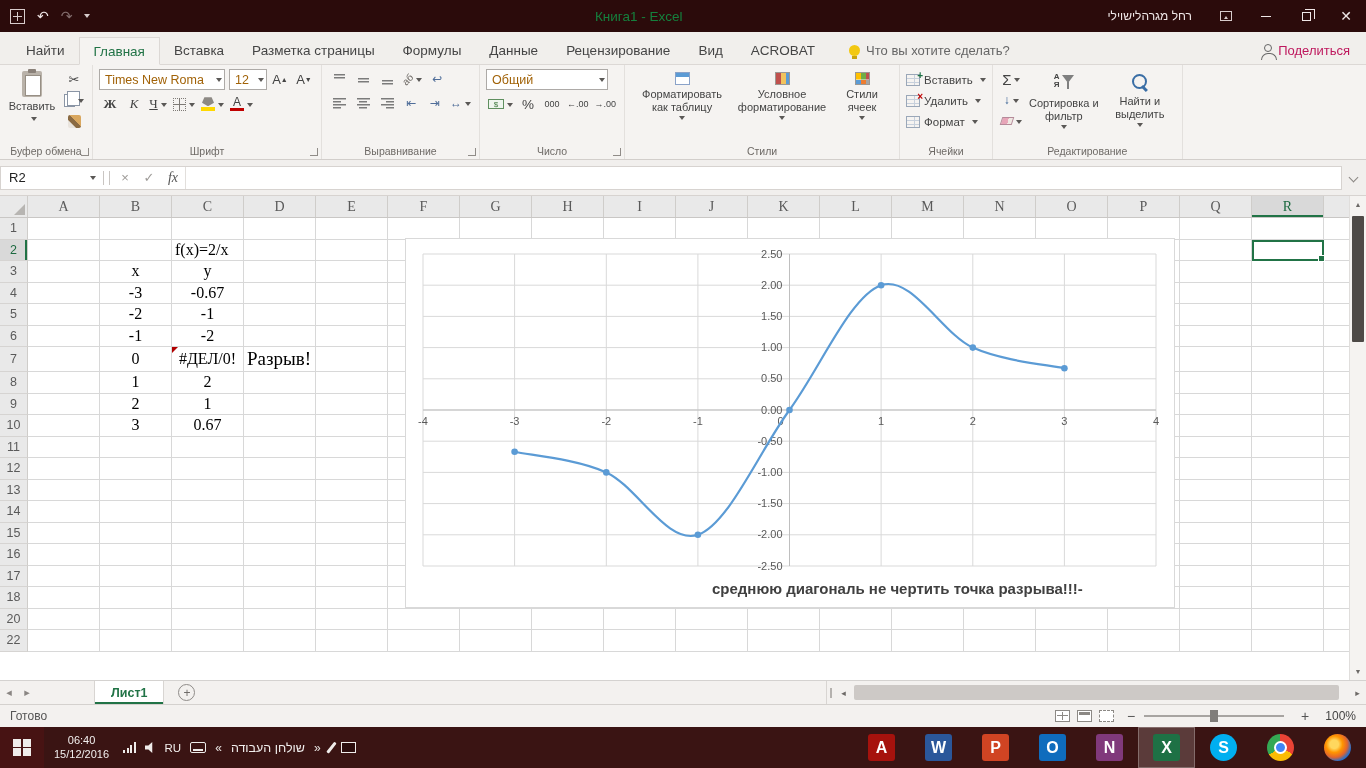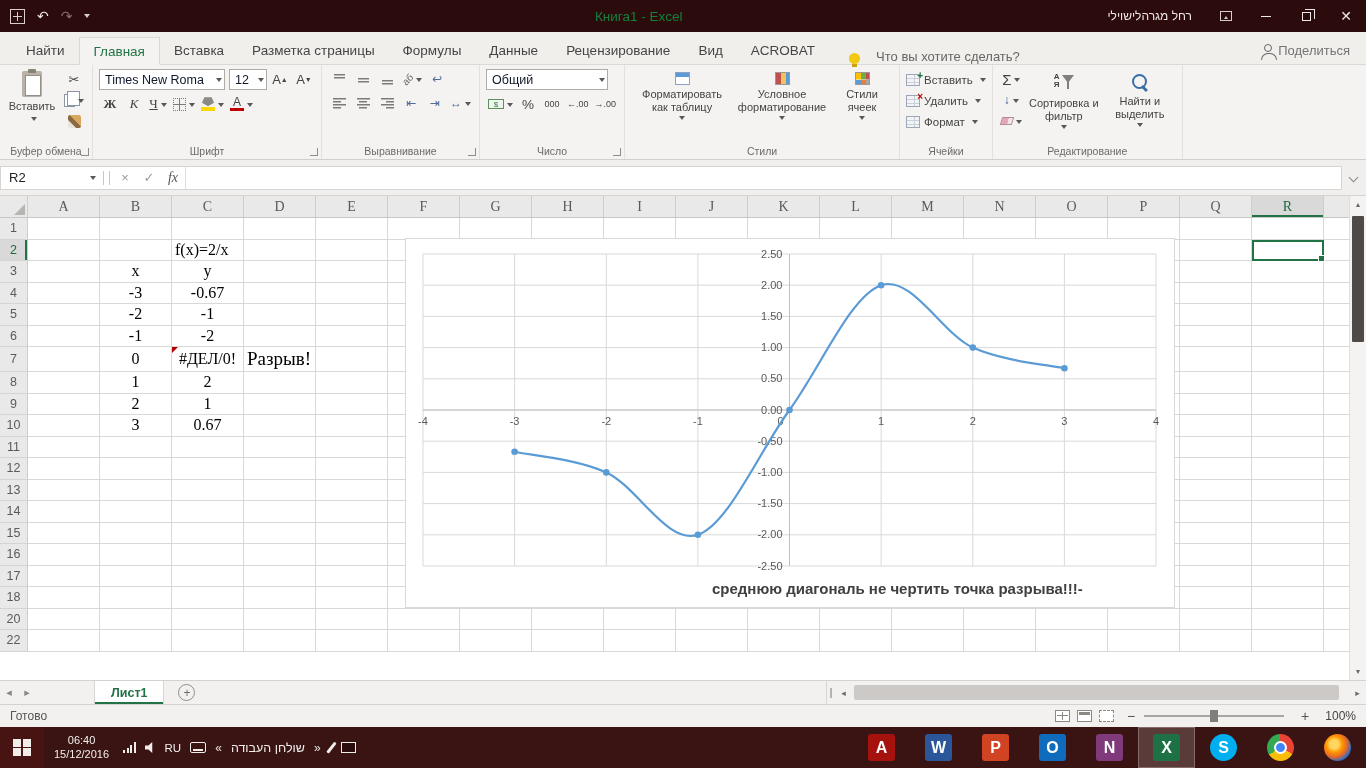--- a/index.html
+++ b/index.html
@@ -23,24 +23,24 @@
 .ic-ribopts::after{content:"";position:absolute;left:3px;top:2px;border:2.5px solid transparent;border-bottom:3.5px solid #d8cccc}
 .ic-min{width:10px;height:1px;background:#efe7e7}
 .ic-restore{width:9px;height:9px;border:1px solid #efe7e7;position:relative}
 .ic-restore::before{content:"";position:absolute;left:2px;top:-4px;width:9px;height:9px;border:1px solid #efe7e7;border-bottom:none;border-left:none}
 
 
 .tabrow{height:33px;background:#f1efec;display:flex;align-items:flex-end;padding-left:12px;border-bottom:1px solid #dcd8d5;flex:0 0 auto}
 .tabs{display:flex;align-items:flex-end;height:100%}
 .tab{padding:0 14px;height:28px;display:flex;align-items:center;font-size:13.5px;color:#454545;white-space:nowrap}
 .tab.active{background:#f5f3f1;border:1px solid #dcd8d5;border-bottom:1px solid #f5f3f1;margin-bottom:-1px;color:#217346}
-.tellme{display:flex;align-items:flex-end;gap:16px;height:28px;margin-left:10px;font-size:13px;color:#666;padding:0 10px;white-space:nowrap}
+.tellme{display:flex;align-items:center;gap:6px;height:28px;margin-left:10px;font-size:13px;color:#666;padding:0 10px;white-space:nowrap}
 .bulb{width:11px;height:11px;border-radius:50%;background:#f2c811;position:relative}
 .bulb::after{content:"";position:absolute;left:3px;bottom:-3px;width:5px;height:3px;background:#c9a40e}
-.share{margin-left:auto;display:flex;align-items:center;gap:6px;height:28px;padding:0 16px;font-size:13px;color:#737373;white-space:nowrap}
+.share{margin-left:auto;display:flex;align-items:center;gap:6px;height:28px;padding:0 16px;font-size:13px;color:#be185d;white-space:nowrap}
 .person{width:8px;height:8px;border-radius:50%;border:1.5px solid #666;position:relative;margin-top:-4px}
 .person::after{content:"";position:absolute;left:-4px;top:8px;width:14px;height:6px;border:1.5px solid #666;border-bottom:none;border-radius:7px 7px 0 0}
 
 
 .ribbon{height:95px;background:#f5f3f1;border-bottom:1px solid #d2cecb;display:flex;flex:0 0 auto}
 .rgroup{position:relative;border-right:1px solid #e3e0dd;padding:4px 6px 16px;display:flex;align-items:flex-start}
 .glabel{position:absolute;left:0;right:0;bottom:2px;text-align:center;font-size:10.5px;color:#6e6a66;white-space:nowrap}
 .dlg{position:absolute;right:3px;bottom:3px;width:8px;height:8px;border-right:1px solid #908c88;border-bottom:1px solid #908c88}
 .dd{width:0;height:0;border:3px solid transparent;border-top:4px solid #5a5856;display:inline-block;margin-left:3px;transform:translateY(2px)}
 .mbtn{min-width:22px;height:20px;display:inline-flex;align-items:center;justify-content:center;color:#444;font-size:13px;border-radius:2px;padding:0 2px}
@@ -52,21 +52,21 @@
 .rrow{display:flex;align-items:center;gap:2px}
 .gc-col{display:flex;flex-direction:column;gap:4px}
 
 .ic-paste{position:relative;width:20px;height:26px;background:#b9b2a9;border-radius:2px}
 .ic-paste::before{content:"";position:absolute;left:3px;top:4px;width:14px;height:19px;background:#fff;border:1px solid #978f85}
 .ic-paste::after{content:"";position:absolute;left:6px;top:-2px;width:8px;height:4px;background:#8a8179;border-radius:1px}
 .ic-copy{position:relative;width:11px;height:13px;background:#fff;border:1px solid #8a95a5}
 .ic-copy::after{content:"";position:absolute;left:2px;top:-4px;width:11px;height:13px;background:#fff;border:1px solid #8a95a5}
 .ic-brush{width:13px;height:13px;background:linear-gradient(45deg,#e9e4de 0 30%,#8a6a43 32% 55%,#d9a75f 57% 100%);border-radius:2px}
 
-.combo{display:inline-flex;align-items:center;background:#fff;border:1px solid #adaaa7;height:21px;font-size:12.5px;color:#0f172a;padding-left:5px;padding-right:2px}
+.combo{display:inline-flex;align-items:center;background:#fff;border:1px solid #adaaa7;height:21px;font-size:12.5px;color:#a16207;padding-left:5px;padding-right:2px}
 .combo .dd{margin-left:auto}
 .fname{width:126px}
 .fsize{width:38px;margin-left:2px}
 .fgs{font-size:13px;color:#444}
 .fgs sup{font-size:7px}
 .bold{font-weight:bold;font-family:"Liberation Serif",serif}
 .italic{font-style:italic;font-family:"Liberation Serif",serif}
 .uline{text-decoration:underline;font-family:"Liberation Serif",serif}
 .ic-borders{width:13px;height:13px;border:1px dotted #7e7a76;background:linear-gradient(#7e7a76,#7e7a76) center/100% 1px no-repeat,linear-gradient(#7e7a76,#7e7a76) center/1px 100% no-repeat}
 .cstack{display:inline-flex;flex-direction:column;align-items:center;line-height:10px}

